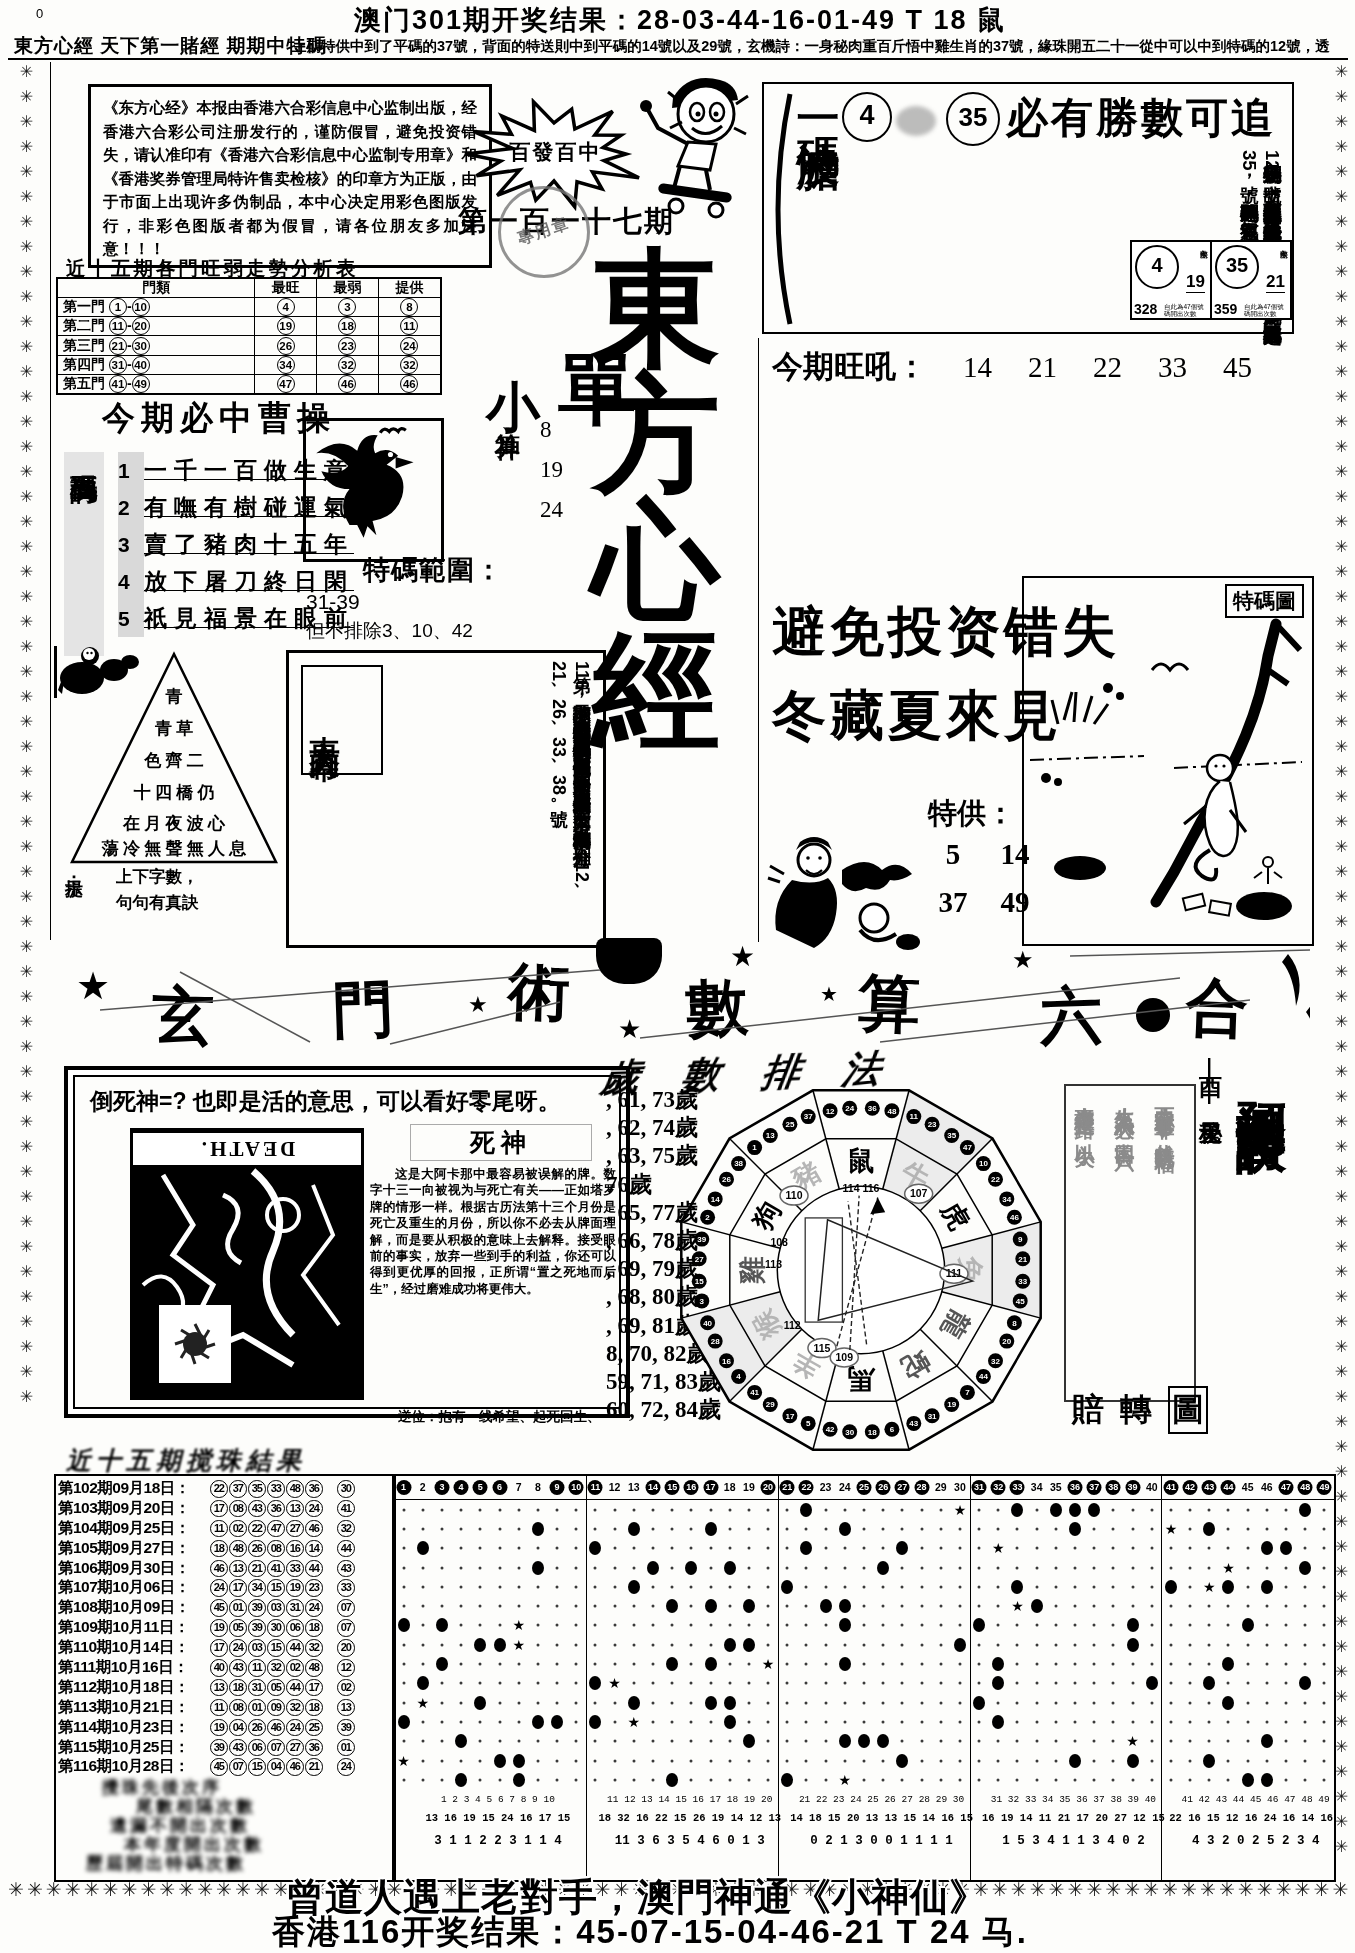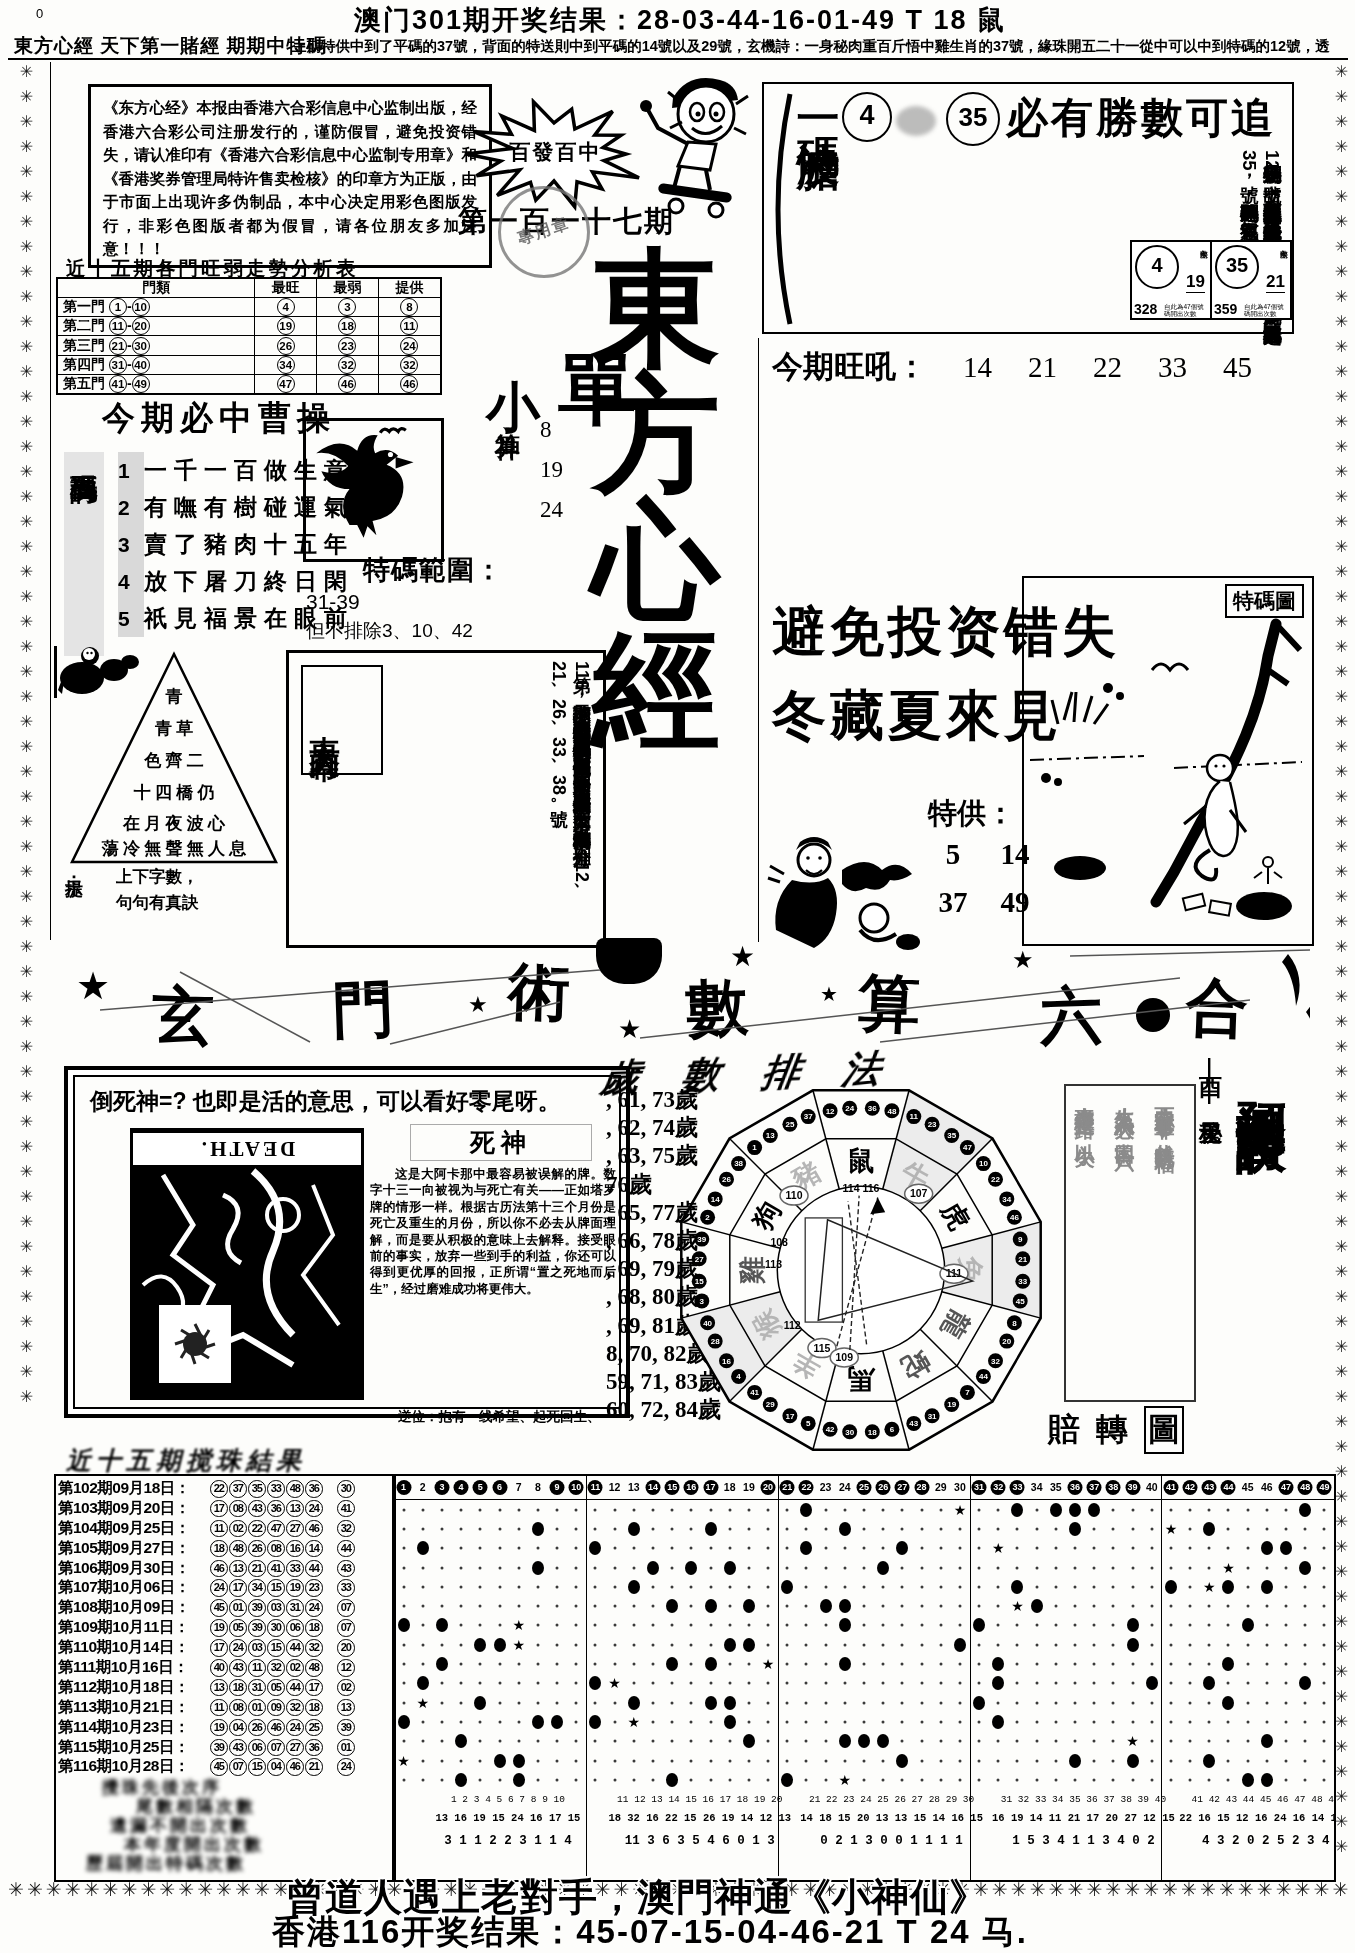--- a/index.html
+++ b/index.html
@@ -31,21 +31,21 @@
   #trend-title{left:66px;top:255px;font-size:19.5px;font-weight:900;letter-spacing:3px;}
   #trend-table{left:56px;top:277px;width:386px;height:118px;}
   #trend-table table{width:100%;height:100%;border-collapse:collapse;border:2px solid #000;}
   #trend-table th,#trend-table td{border:1.5px solid #000;text-align:center;font-size:14px;font-weight:bold;padding:0;}
   #trend-table td:first-child{text-align:left;padding-left:5px;}
   .tc{display:inline-block;width:18px;height:18px;border:1.5px solid #000;border-radius:50%;
       text-align:center;line-height:16px;font-size:11.5px;font-weight:bold;box-sizing:border-box;}
   #caocao{left:102px;top:396px;font-size:33px;font-weight:900;letter-spacing:6px;}
   #poem-label{left:64px;top:452px;height:200px;font-size:27px;font-weight:900;background:#e4e4e4;padding:2px;}
   #poem-lines{left:118px;top:452px;width:300px;}
-  .poem-line{height:37px;line-height:37px;}
+  .poem-line{height:37px;line-height:37px;text-decoration:underline;}
   .pn{display:inline-block;width:26px;font-size:21px;font-weight:bold;background:#d9d9d9;}
   .pt{font-size:23px;font-weight:900;letter-spacing:7px;font-family:"Liberation Serif","DejaVu Serif",serif;}
   #figs{left:52px;top:640px;}
   #triangle{left:66px;top:648px;}
   #hint-label{left:62px;top:866px;height:74px;font-size:18px;font-weight:900;}
   #hint1{left:116px;top:866px;font-size:16.5px;font-weight:bold;}
   #hint2{left:116px;top:892px;font-size:16.5px;font-weight:bold;}
 
   
   #rooster-box{left:303px;top:418px;width:135px;height:138px;border:3.5px solid #000;}
@@ -131,21 +131,21 @@
               transform:skewX(-10deg) rotate(-2deg);filter:blur(.7px);white-space:nowrap;}
   #ages{left:606px;top:1086px;}
   .age-line{height:28.2px;line-height:28.2px;font-size:23px;font-weight:bold;font-family:"Liberation Serif",serif;}
   #wheel{left:662px;top:1072px;width:398px;height:392px;}
   #fate-head{left:1196px;top:1058px;height:330px;font-size:23px;font-weight:900;}
   #fate-box{left:1064px;top:1084px;width:128px;height:314px;border:2px solid #333;}
   .fate-col{position:absolute;top:6px;height:300px;writing-mode:vertical-rl;font-size:20px;font-weight:900;
             color:#8b8b8b;letter-spacing:2px;}
   #fate-banner{left:1228px;top:1064px;height:348px;font-size:49px;font-weight:900;letter-spacing:4px;
                font-family:"Liberation Serif",serif;-webkit-text-stroke:1px #000;}
-  #fate-bottom{left:1048px;top:1386px;margin-top:20px;}
+  #fate-bottom{left:1072px;top:1386px;}
   .fb{display:inline-block;margin-right:16px;font-size:32px;font-weight:900;filter:blur(.5px);}
   .fbx{border:2.5px solid #000;padding:0 2px;}
 
   
   #results-title{left:66px;top:1444px;font-size:25px;font-weight:900;font-style:italic;letter-spacing:5px;
                  filter:blur(.8px);white-space:nowrap;}
   #results-frame{left:54px;top:1474px;width:338px;height:404px;border:2.5px solid #000;}
   #results-rows{left:58px;top:1478px;}
   .res-row{height:19.9px;line-height:19.9px;white-space:nowrap;}
   .res-label{display:inline-block;width:152px;font-size:15.5px;font-weight:900;letter-spacing:-.5px;}
@@ -159,21 +159,21 @@
   #matrix{left:392px;top:1474px;width:940px;height:404px;border:2.5px solid #000;overflow:hidden;}
   .mvline{position:absolute;top:0;height:404px;border-left:1.5px solid #000;width:0;}
   #mhline{position:absolute;left:0;top:23px;width:100%;border-top:1.5px solid #000;}
   .mh{position:absolute;top:4px;transform:translateX(-50%);}
   .mh.ball{width:15px;height:15px;border-radius:50%;background:#000;color:#fff;font-size:9px;line-height:15px;text-align:center;font-weight:bold;}
   .mh.plain{font-size:10.5px;font-weight:900;line-height:15px;}
   .mdot{position:absolute;transform:translate(-50%,-50%);}
   .mdot.tiny{width:3px;height:3px;background:#3a3a3a;border-radius:50%;}
   .mdot.big{width:12px;height:14px;background:#000;border-radius:50%;}
   .mdot.star{font-size:14px;line-height:14px;}
-  .strip{position:absolute;left:18px;width:100%;display:flex;justify-content:flex-end;}
+  .strip{position:absolute;left:8px;width:100%;display:flex;}
   .sg{text-align:center;font-family:"Liberation Mono","DejaVu Sans Mono",monospace;white-space:nowrap;overflow:hidden;}
   .s1 .sg{font-size:9.5px;}
   .s2 .sg{font-size:10.5px;font-weight:bold;}
   .s3 .sg{font-size:12.5px;font-weight:bold;}
 
   
   #band-text{left:286px;top:1872px;font-size:38px;font-weight:900;letter-spacing:1px;
              text-shadow:-2px 0 #fff,2px 0 #fff,0 -2px #fff,0 2px #fff, -2px -2px #fff,2px 2px #fff;}
   #footer-result{left:100px;top:1910px;width:1100px;text-align:center;font-size:33px;font-weight:900;letter-spacing:2px;}
 </style>

